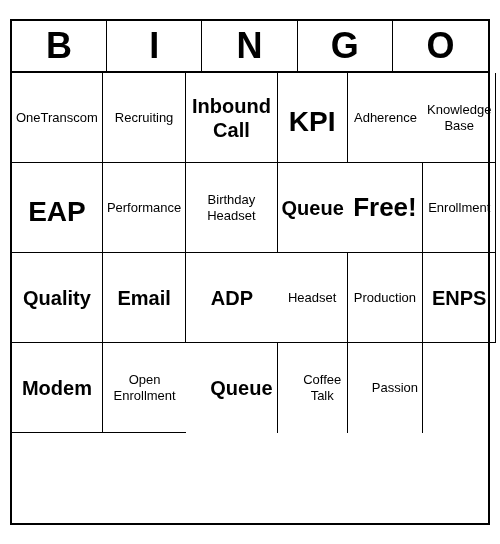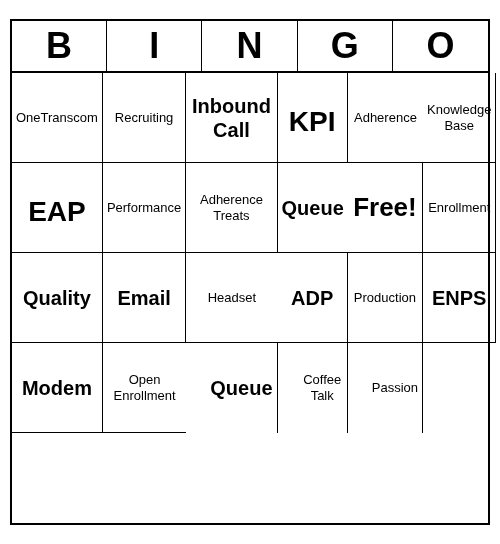--- a/index.html
+++ b/index.html
@@ -119,42 +119,42 @@
       <div class="bingo-cell">
         <span class="cell-text">Knowledge Base</span>
       </div>
       <div class="bingo-cell">
         <span class="cell-text large">EAP</span>
       </div>
       <div class="bingo-cell">
         <span class="cell-text">Performance</span>
       </div>
       <div class="bingo-cell">
-        <span class="cell-text">Adherence Treats</span>
+        <span class="cell-text">Birthday Headset</span>
       </div>
       <div class="bingo-cell">
         <span class="cell-text medium">Queue</span>
       </div>
       <div class="bingo-cell">
         <span class="cell-text free">Free!</span>
       </div>
       <div class="bingo-cell">
         <span class="cell-text">Enrollment</span>
       </div>
       <div class="bingo-cell">
         <span class="cell-text medium">Quality</span>
       </div>
       <div class="bingo-cell">
         <span class="cell-text medium">Email</span>
       </div>
       <div class="bingo-cell">
-        <span class="cell-text">Headset</span>
+        <span class="cell-text medium">ADP</span>
       </div>
       <div class="bingo-cell">
-        <span class="cell-text medium">ADP</span>
+        <span class="cell-text">Headset</span>
       </div>
       <div class="bingo-cell">
         <span class="cell-text">Production</span>
       </div>
       <div class="bingo-cell">
         <span class="cell-text medium">ENPS</span>
       </div>
       <div class="bingo-cell">
         <span class="cell-text medium">Modem</span>
       </div>

